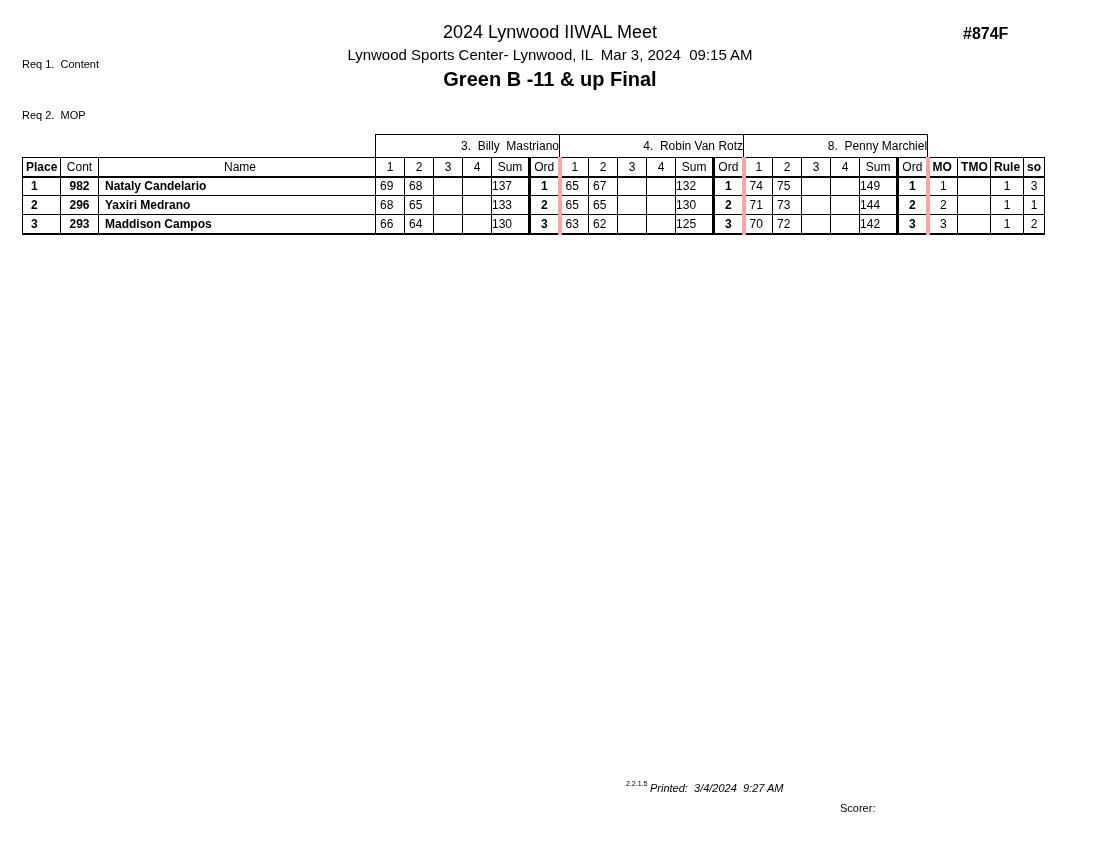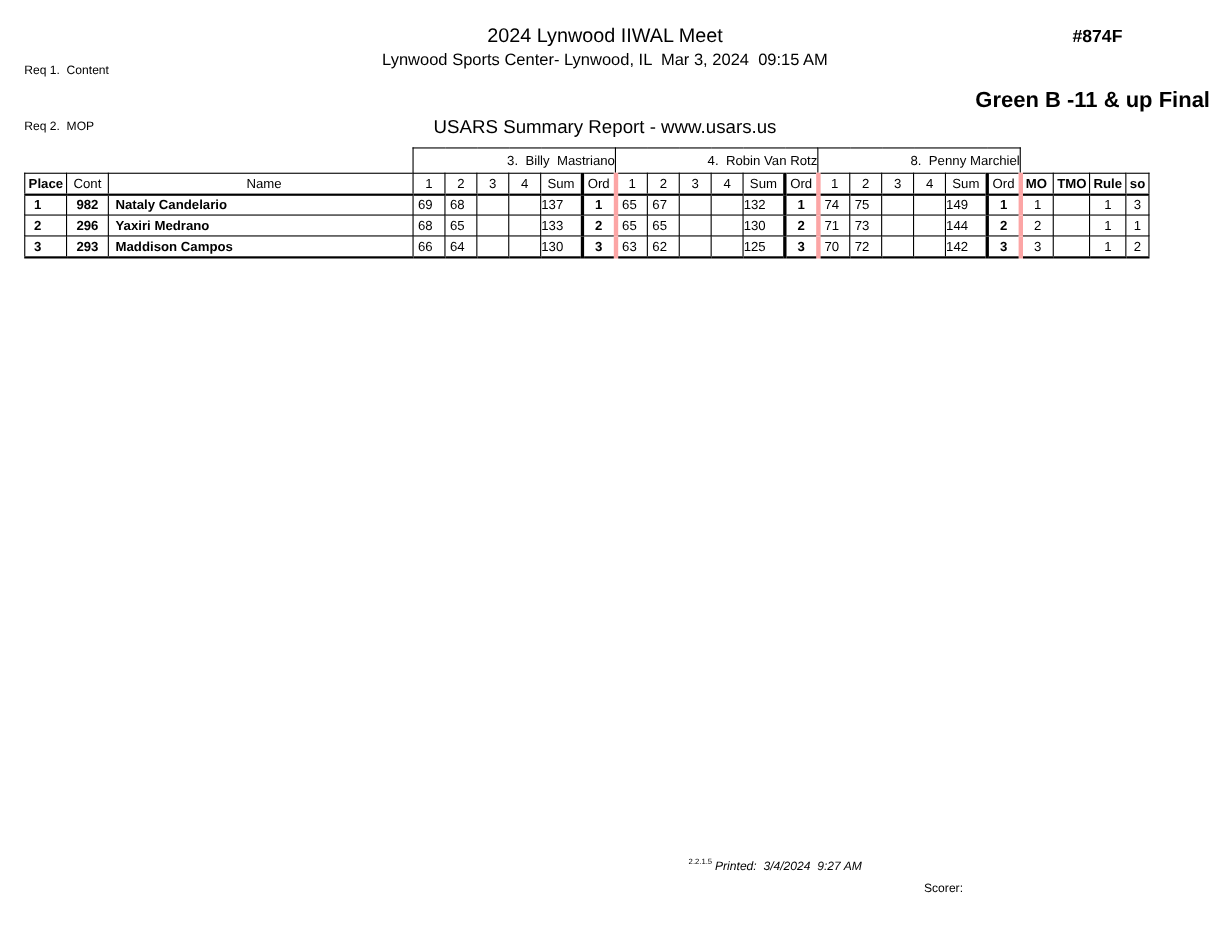--- a/index.html
+++ b/index.html
@@ -19,27 +19,27 @@
     font-size: 11px; line-height: 17px; white-space: pre;
   }
 
   
   .header-stack {
     position: absolute; left: 0; top: 23px; width: 1100px;
     text-align: center; line-height: 1.1;
   }
   .meet-title    { font-size: 18px; font-weight: normal; }
   .meet-subtitle { font-size: 15px; margin-top: 4px; white-space: pre; }
-  .event-title   { font-size: 20px; font-weight: bold; margin-top: 17px; text-align: right; }
+  .event-title   { font-size: 20px; font-weight: bold; margin-top: 5px; }
   .report-title  { font-size: 17px; margin-top: 5px; }
 
   
   .heat-number {
     position: absolute; left: 963px; top: 25px;
-    font-size: 16px; font-weight: bold; margin-left: 12px;
+    font-size: 16px; font-weight: bold;
   }
 
   
   .score-table {
     position: absolute; left: 22px; top: 134px;
     border-collapse: collapse;
     font-size: 12px;
     table-layout: fixed;
   }
   .score-table td {
@@ -87,21 +87,20 @@
 
 <div class="req-block">
   <div>Req 1.  Content</div>
   <div>Req 2.  MOP</div>
 </div>
 
 <div class="header-stack">
   <div class="meet-title">2024 Lynwood IIWAL Meet</div>
   <div class="meet-subtitle">Lynwood Sports Center- Lynwood, IL  Mar 3, 2024  09:15 AM</div>
   <div class="event-title">Green B -11 &amp; up Final</div>
-  <div class="report-title">USARS Summary Report - www.usars.us</div>
 </div>
 
 <div class="heat-number">#874F</div>
 
 <table class="score-table">
   <colgroup>
     <col style="width:38px">
       <col style="width:38px">
       <col style="width:277px">
     <col style="width:29px">

